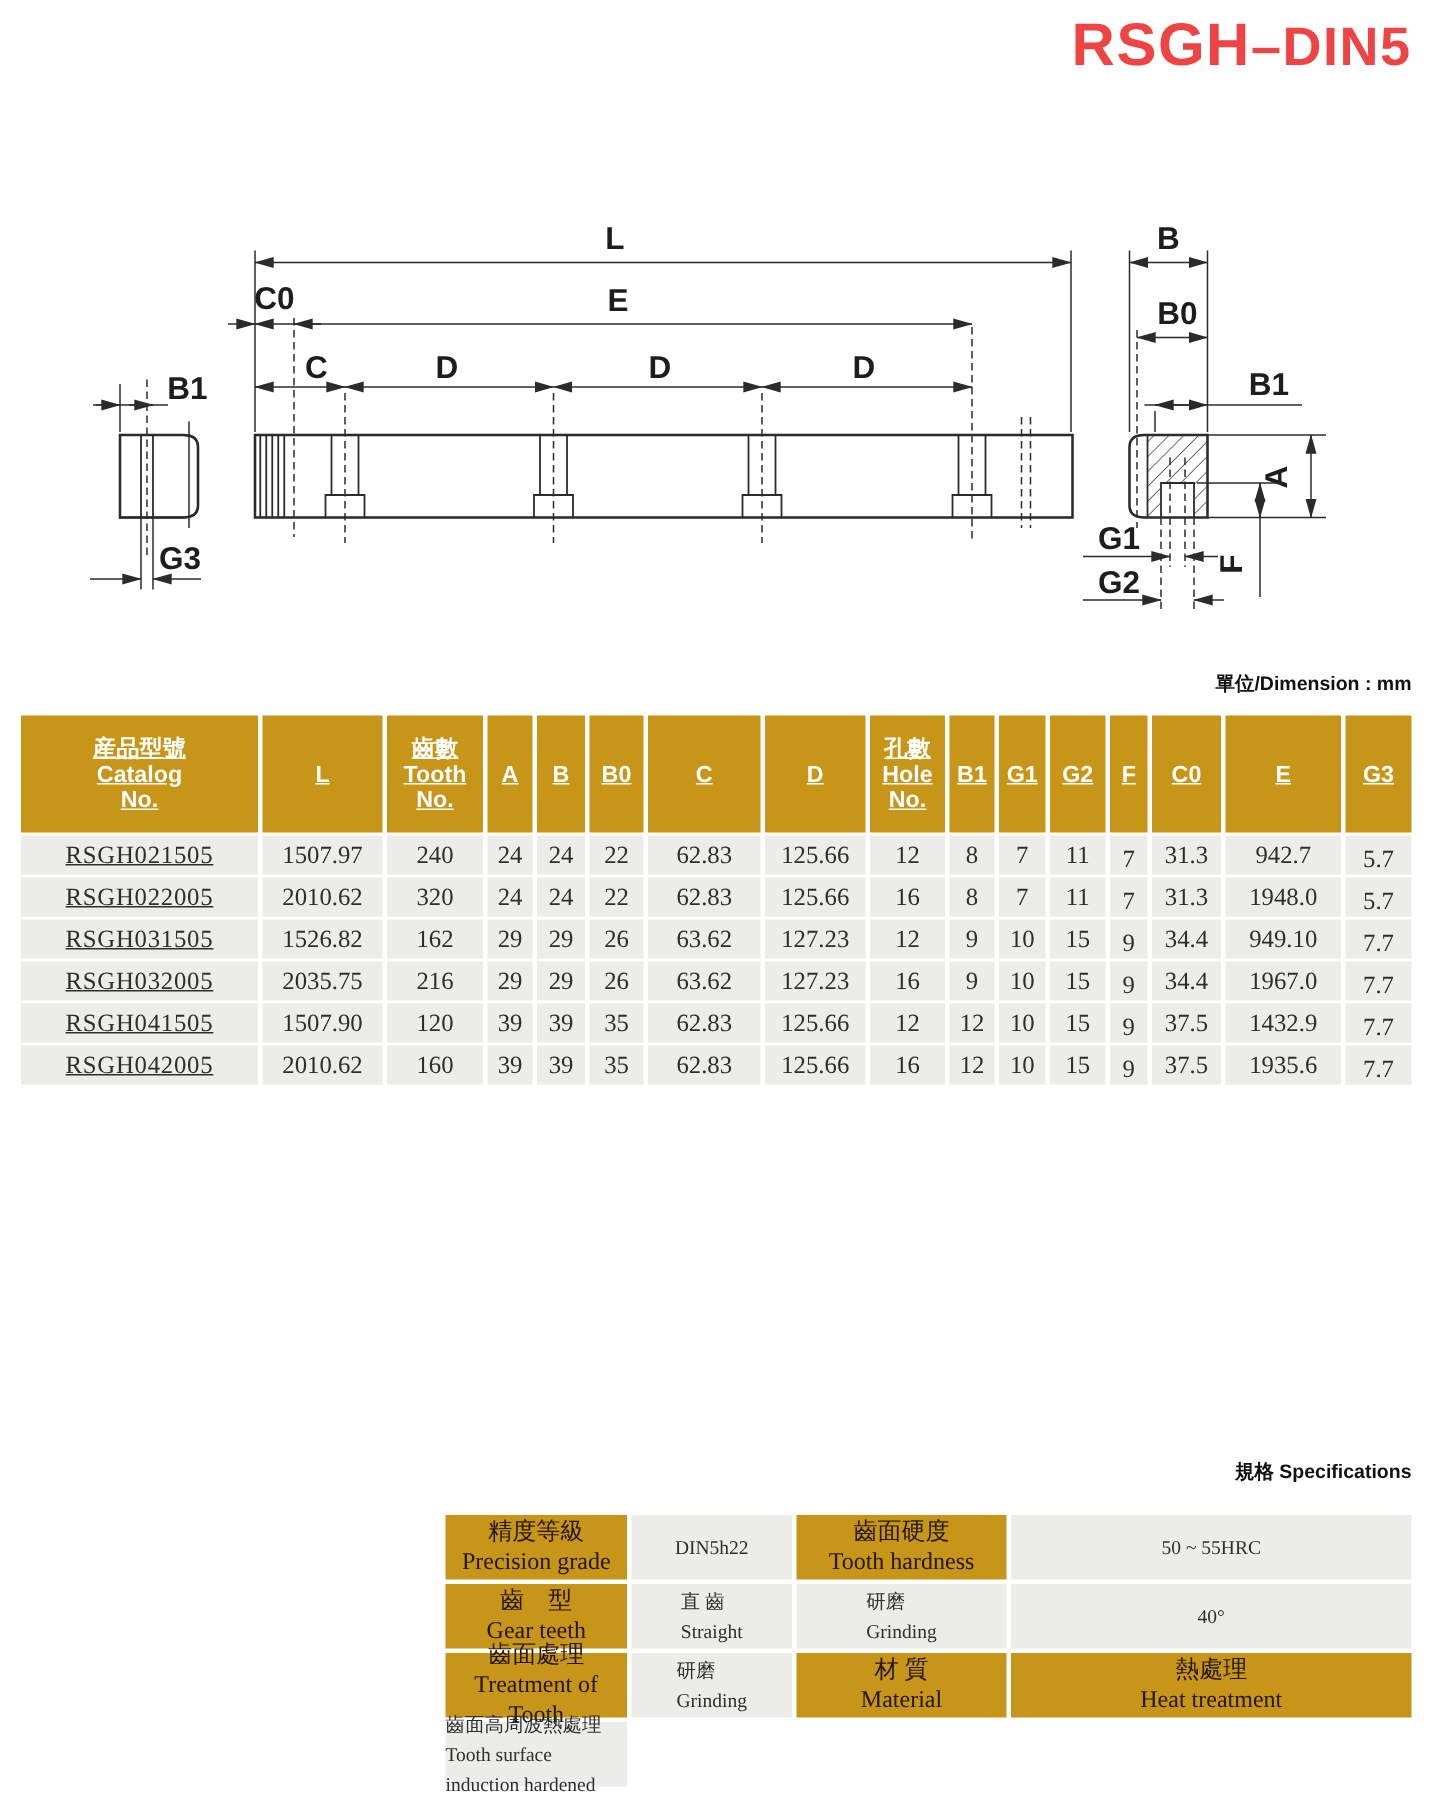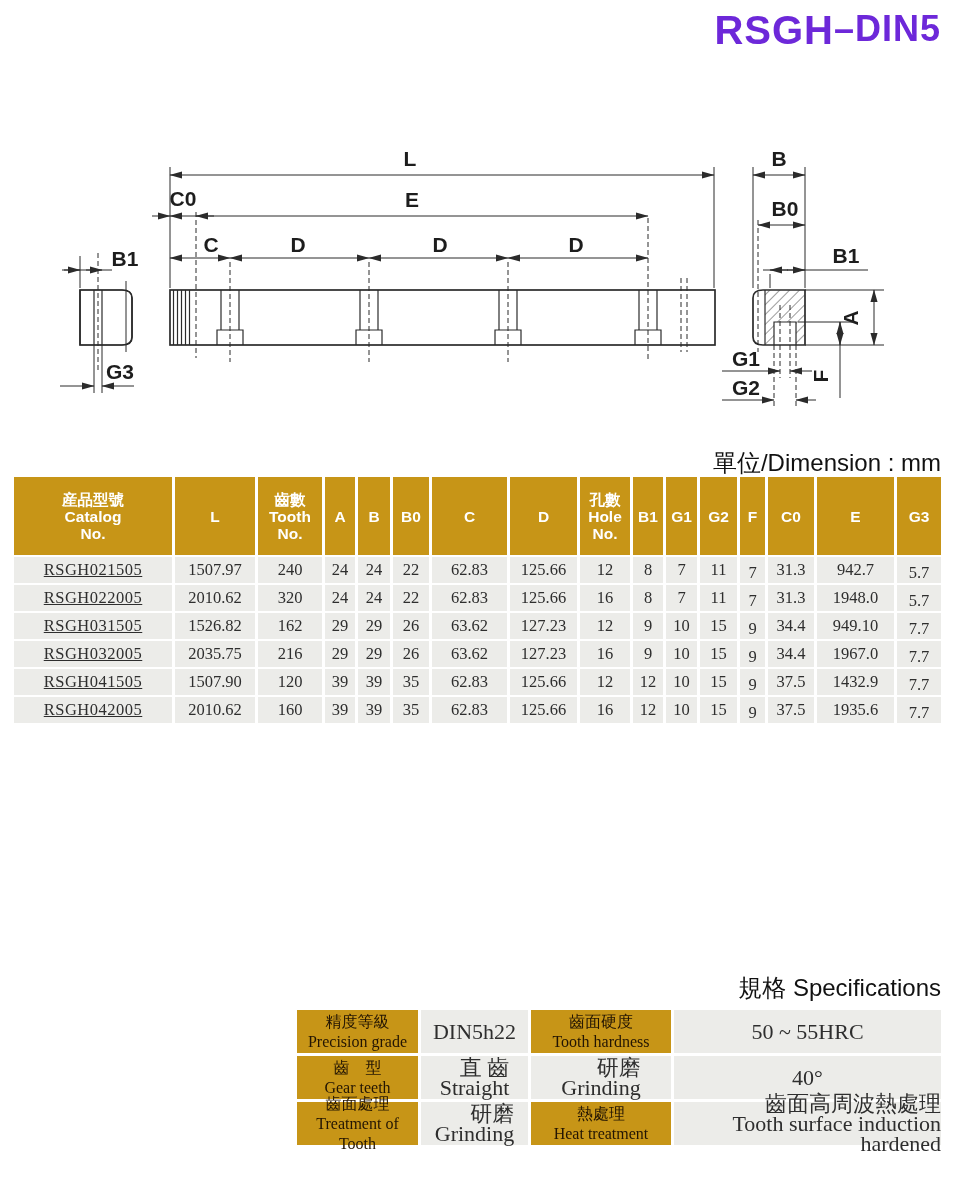--- a/index.html
+++ b/index.html
@@ -6,45 +6,45 @@
     --gold:#C79517;
     --rowbg:#ECECE9;
     --line:#2b2b2b;
   }
   html,body{margin:0;padding:0;}
   body{
     width:957px;height:1200px;position:relative;background:#ffffff;
     font-family:"Liberation Sans",sans-serif;overflow:hidden;
   }
   
-  .title{position:absolute;top:8px;right:16px;display:flex;align-items:flex-start;color:#6d28d9;}
+  .title{position:absolute;top:8px;right:16px;display:flex;align-items:center;color:#ef4444;}
   .title .main{font-size:40px;font-weight:800;letter-spacing:1px;}
   .title .suffix{font-size:36px;font-weight:800;letter-spacing:1px;}
   
   svg.drawing{position:absolute;left:0;top:130px;}
   .ol{fill:#fff;stroke:var(--line);stroke-width:1.7;}
   .ol2{fill:none;stroke:var(--line);stroke-width:1.2;}
   .dim{fill:none;stroke:var(--line);stroke-width:1;}
   .dsh{fill:none;stroke:var(--line);stroke-width:1;stroke-dasharray:5 3;}
   .dlabel{font:bold 21px "Liberation Sans",sans-serif;fill:#1d1d1d;}
   
-  .units,.spec-heading{position:absolute;right:16px;font-size:24px;font-weight:normal;color:#111;}
+  .units,.spec-heading{position:absolute;right:16px;font-size:13px;font-weight:bold;color:#111;}
   .units{top:447px;}
   .spec-heading{top:972px;}
   
   .main-table{
     position:absolute;left:14px;top:477px;width:927px;
     display:grid;
     grid-template-columns:158px 80px 64px 30px 32px 36px 75px 67px 50px 30px 31px 37px 25px 46px 77px 44px;
     grid-template-rows:78px repeat(6,26px);
     column-gap:3px;row-gap:2px;
   }
   .main-table .th{
     background:var(--gold);color:#fff;font-weight:bold;font-size:15.5px;line-height:17px;
-    display:flex;align-items:center;justify-content:center;text-align:center;white-space:pre-line;
+    display:flex;align-items:center;justify-content:center;text-align:center;white-space:pre-line;text-decoration:underline;
   }
   .main-table .td{
     background:var(--rowbg);color:#2e2e2e;
     font-family:"Liberation Serif",serif;font-size:16.5px;
     display:flex;align-items:center;justify-content:center;text-align:center;
   }
   .main-table .td.cat{letter-spacing:.5px;text-decoration:underline;}
   .main-table .td.low{padding-top:5px;box-sizing:border-box;}
   
   .spec-table{
@@ -54,22 +54,22 @@
     grid-template-rows:repeat(4,43px);
     column-gap:3px;row-gap:3px;
   }
   .spec-table .sl{
     background:var(--gold);color:#231503;
     font-family:"Liberation Serif",serif;font-size:16px;line-height:20px;
     display:flex;align-items:center;justify-content:center;text-align:center;white-space:pre-line;
   }
   .spec-table .sv{
     background:var(--rowbg);color:#2e2e2e;
-    font-family:"Liberation Serif",serif;font-size:22px;line-height:20px;
-    display:flex;align-items:center;justify-content:center;text-align:right;white-space:pre-line;
+    font-family:"Liberation Serif",serif;font-size:13px;line-height:20px;
+    display:flex;align-items:center;justify-content:center;text-align:left;white-space:pre-line;
   }
 </style>
 </head>
 <body>
 
 <div class="title">
   <span class="main">RSGH</span>
   <span class="suffix">–DIN5</span>
 </div>
 
@@ -345,17 +345,19 @@
 Gear teeth</div>
     <div class="sv">直 齒
 Straight</div>
     <div class="sv">研磨
 Grinding</div>
     <div class="sv">40°</div>
     <div class="sl">齒面處理
 Treatment of Tooth</div>
     <div class="sv">研磨
 Grinding</div>
+    <div class="sl">材 質
+Material</div>
     <div class="sl">熱處理
 Heat treatment</div>
     <div class="sv">齒面高周波熱處理
 Tooth surface induction hardened</div>
   </div>
 
 </body></html>

